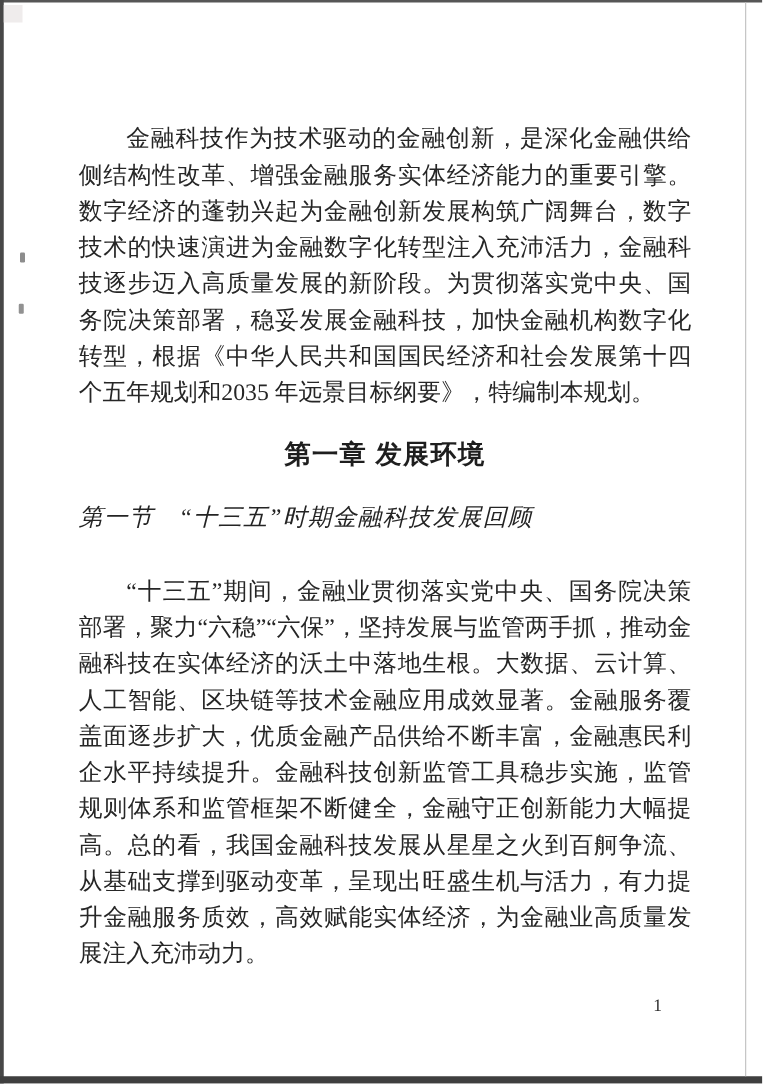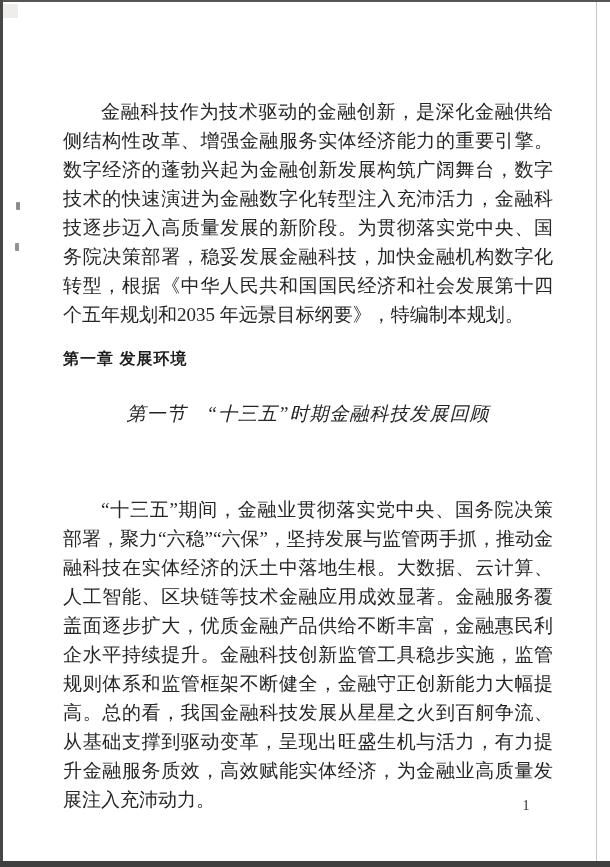--- a/index.html
+++ b/index.html
@@ -60,44 +60,44 @@
     width: 490px;
     margin: 0;
     font-size: 19px;
     line-height: 29px;
     color: #262626;
     text-align: justify;
     text-justify: inter-character;
     text-indent: 2em;
   }
   .para-intro { top: 84px; margin-top: 13px; }
-  .para-review { top: 459px; margin-top: 36px; }
+  .para-review { top: 459px; }
   .chapter-heading {
     position: absolute;
     left: 63px; top: 349px;
     width: 490px;
     margin: 0;
     font-family: "Liberation Sans", "DejaVu Sans", sans-serif;
-    font-size: 16px;
+    font-size: 21px;
     font-weight: bold;
     letter-spacing: 1px;
     color: #1e1e1e;
-    text-align: left;
+    text-align: center;
   }
   .section-heading {
     position: absolute;
     left: 63px; top: 401px;
     width: 490px;
     margin: 0;
     font-size: 19px;
     font-weight: normal;
     font-style: italic; 
     letter-spacing: 1px;
     color: #242424;
-    text-align: center;
+    text-align: left;
   }
   .page-number {
     position: absolute;
     left: 516px; top: 798px;
     width: 20px;
     font-size: 14px;
     color: #2e2e2e;
     text-align: center;
   }
 </style>

